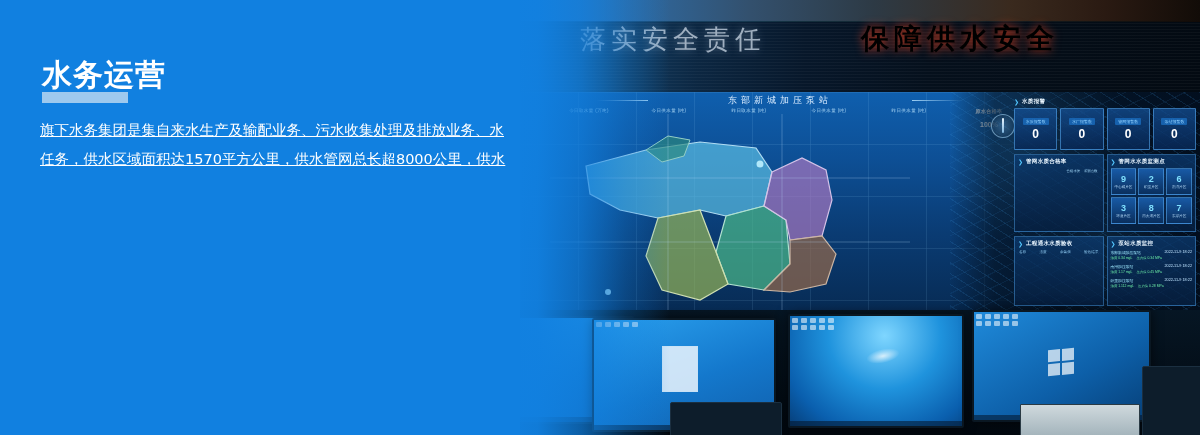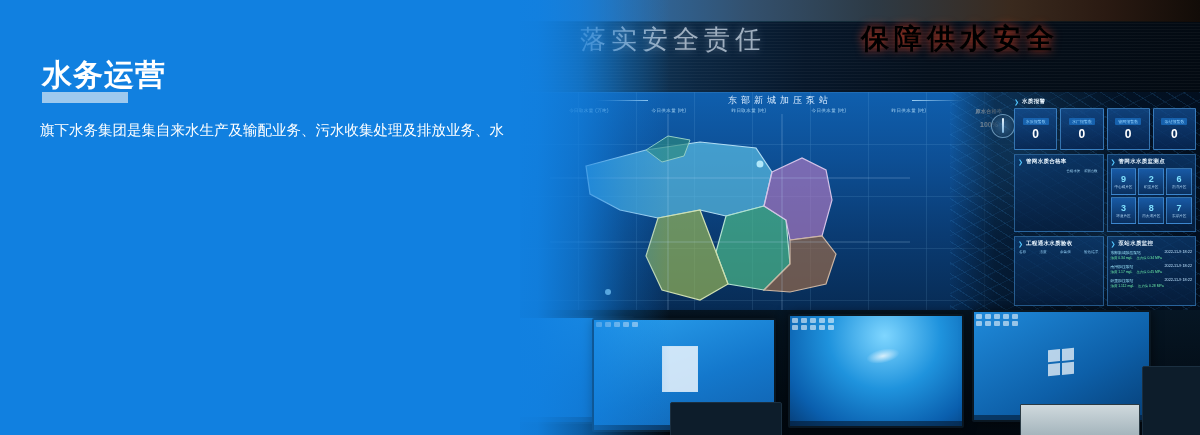--- a/index.html
+++ b/index.html
@@ -115,21 +115,21 @@
   .fade{position:absolute;left:500px;top:0;width:150px;height:435px;
     background:linear-gradient(90deg,#1180e0 0%,rgba(17,128,224,.96) 22%,rgba(17,128,224,.72) 48%,rgba(17,128,224,.30) 74%,rgba(17,128,224,0) 100%);}
 
   
   .left{position:absolute;left:0;top:0;width:560px;height:435px;}
   .title{position:absolute;left:42px;top:55px;font-size:30px;font-weight:bold;color:#ffffff;letter-spacing:1px;
     font-family:"DejaVu Sans","Liberation Sans",sans-serif;}
   .rule{position:absolute;left:42px;top:92px;width:86px;height:11px;background:#9ec9ee;}
   .body{position:absolute;left:40px;top:116px;width:520px;font-size:14.5px;line-height:29px;color:#ffffff;
     font-family:"DejaVu Sans","Liberation Sans",sans-serif;}
-  .body p{margin:0;}
+  .body p{margin:0;text-decoration:underline;}
 </style>
 </head>
 <body>
 
 <div id="stage">
 
   <div class="photo">
     <div class="photo-bg"></div>
     <div class="ceiling"></div>
 
@@ -385,16 +385,17 @@
     </div>
 
     <div class="fade" style="left:-20px;width:170px;"></div>
   </div>
 
   <div class="left">
     <div class="title">水务运营</div>
     <div class="rule"></div>
     <div class="body">
       <p>旗下水务集团是集自来水生产及输配业务、污水收集处理及排放业务、水</p>
+      <p>任务，供水区域面积达1570平方公里，供水管网总长超8000公里，供水</p>
     </div>
   </div>
 
 </div>
 
 </body></html>

